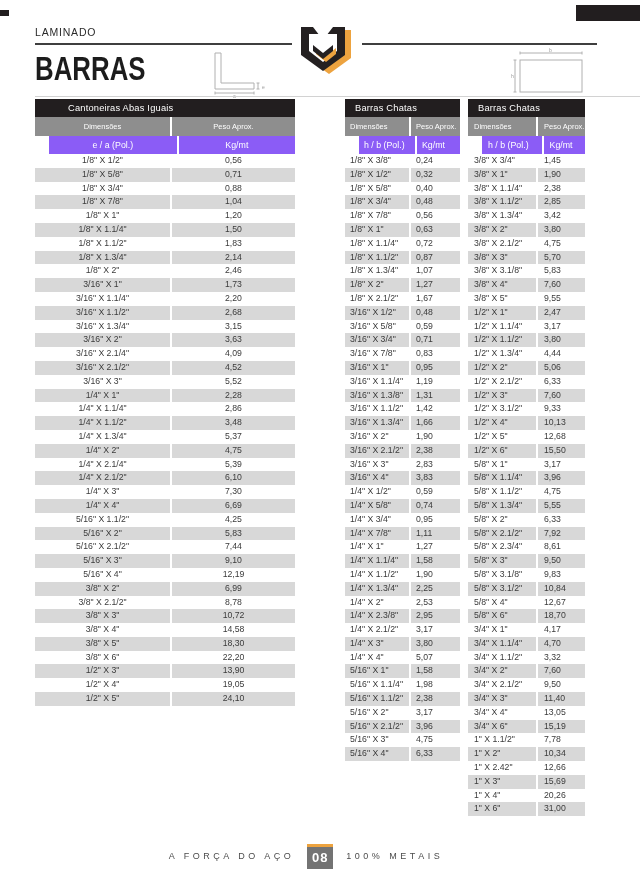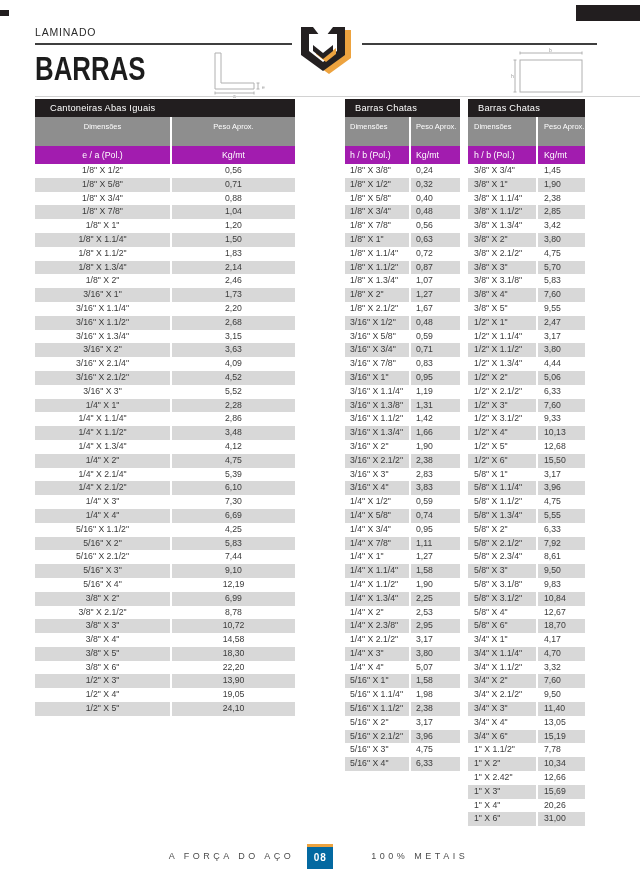--- a/index.html
+++ b/index.html
@@ -23,42 +23,42 @@
   .diagram-flat  { left:511px; top:48px; }
   .logo { position:absolute; left:293px; top:25px; }
 
   
   .cat-table { position:absolute; top:99px; font-size:8.7px; color:#3b3b3b; }
   .t0 { left:35px;  width:260px; }
   .t1 { left:345px; width:115px; }
   .t2 { left:468px; width:117px; }
 
   .t-title { height:18px; line-height:18px; background:#221e1f; color:#fff; font-size:9.3px; letter-spacing:0.2px; }
-  .t0 .t-title { padding-left:15px; }
+  .t0 .t-title { padding-left:33px; }
   .t1 .t-title, .t2 .t-title { padding-left:10px; }
 
-  .t-subhead { display:flex; height:29px; line-height:19px; background:#8e8e8e; color:#fff; font-size:7.5px; }
-  .t-units   { display:flex; height:18px; line-height:18px; background:#a21caf; color:#fff; font-size:8.8px; }
+  .t-subhead { display:flex; height:19px; line-height:19px; background:#8e8e8e; color:#fff; font-size:7.5px; }
+  .t-units   { display:flex; height:18px; line-height:18px; background:#8b5cf6; color:#fff; font-size:8.8px;margin-left:14px; }
   .row       { display:flex; height:13.8px; line-height:13.8px; }
   .row:nth-child(even) { background:#d8d8d8; }
 
   .c0 { border-right:2px solid #fff; }
   .t0 .c0 { width:137px; text-align:center; }
   .t0 .c1 { width:123px; text-align:center; }
   .t1 .c0 { width:66px; padding-left:5px; }
   .t1 .c1 { width:49px; padding-left:5px; }
   .t2 .c0 { width:70px; padding-left:6px; }
   .t2 .c1 { width:47px; padding-left:6px; }
 
   
   .footer { position:absolute; left:0; right:0; top:843px; height:26px; display:flex; align-items:center;
             justify-content:center; gap:13px; transform:translateX(-14px); }
-  .tagline { font-size:9px; letter-spacing:3.5px; color:#4c4c4c; font-weight:500; white-space:nowrap;margin-left:25px; }
-  .page-badge { width:26px; height:25px; background:#0369a1; border-top:3px solid #eda33f; color:#fff;
-                font-size:10px; font-weight:700; letter-spacing:1px; display:flex; align-items:center;
+  .tagline { font-size:9px; letter-spacing:3.5px; color:#4c4c4c; font-weight:500; white-space:nowrap; }
+  .page-badge { width:26px; height:25px; background:#737373; border-top:3px solid #eda33f; color:#fff;
+                font-size:13px; font-weight:700; letter-spacing:1px; display:flex; align-items:center;
                 justify-content:center; }
 
   .dim-line { stroke:#b0b0b0; stroke-width:1; fill:none; }
   .dim-text { font-size:5px; fill:#9a9a9a; font-family:"Liberation Sans", sans-serif; }
 </style>
 </head>
 <body>
 
 <div class="page">
 
@@ -183,21 +183,21 @@
         <div class="row">
           <span class="cell c0">1/4" X 1.1/4"</span>
           <span class="cell c1">2,86</span>
         </div>
         <div class="row">
           <span class="cell c0">1/4" X 1.1/2"</span>
           <span class="cell c1">3,48</span>
         </div>
         <div class="row">
           <span class="cell c0">1/4" X 1.3/4"</span>
-          <span class="cell c1">4,12</span>
+          <span class="cell c1">5,37</span>
         </div>
         <div class="row">
           <span class="cell c0">1/4" X 2"</span>
           <span class="cell c1">4,75</span>
         </div>
         <div class="row">
           <span class="cell c0">1/4" X 2.1/4"</span>
           <span class="cell c1">5,39</span>
         </div>
         <div class="row">

